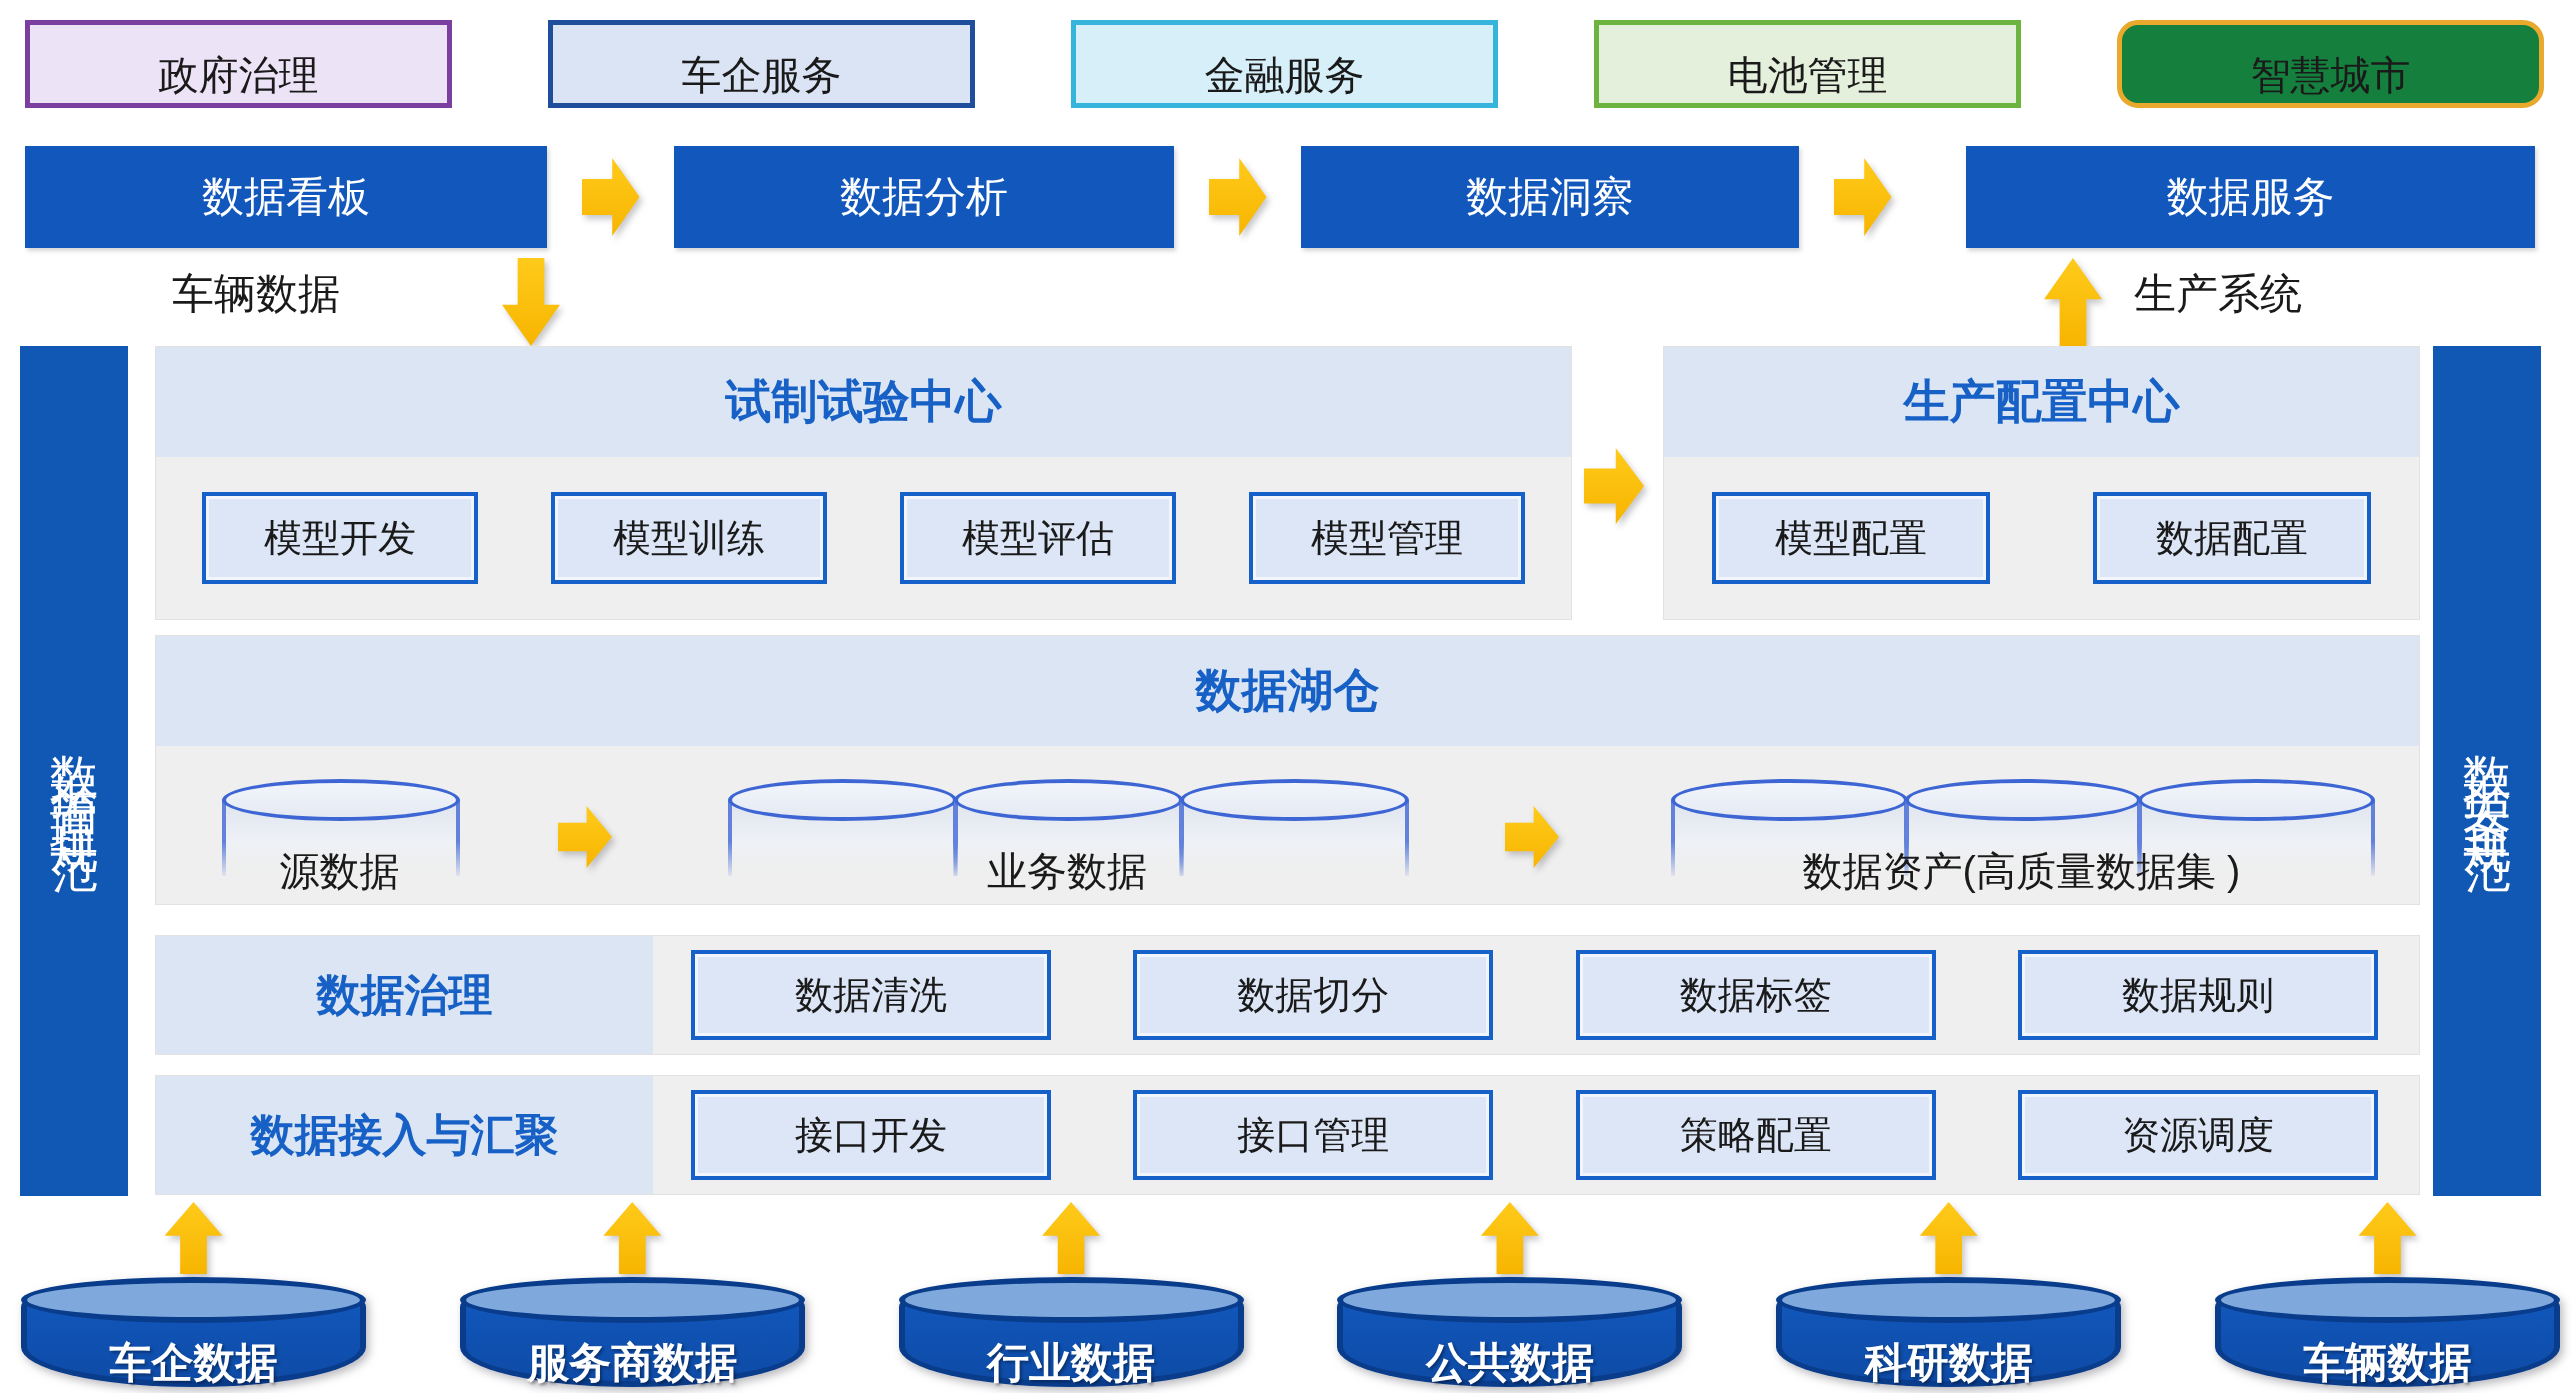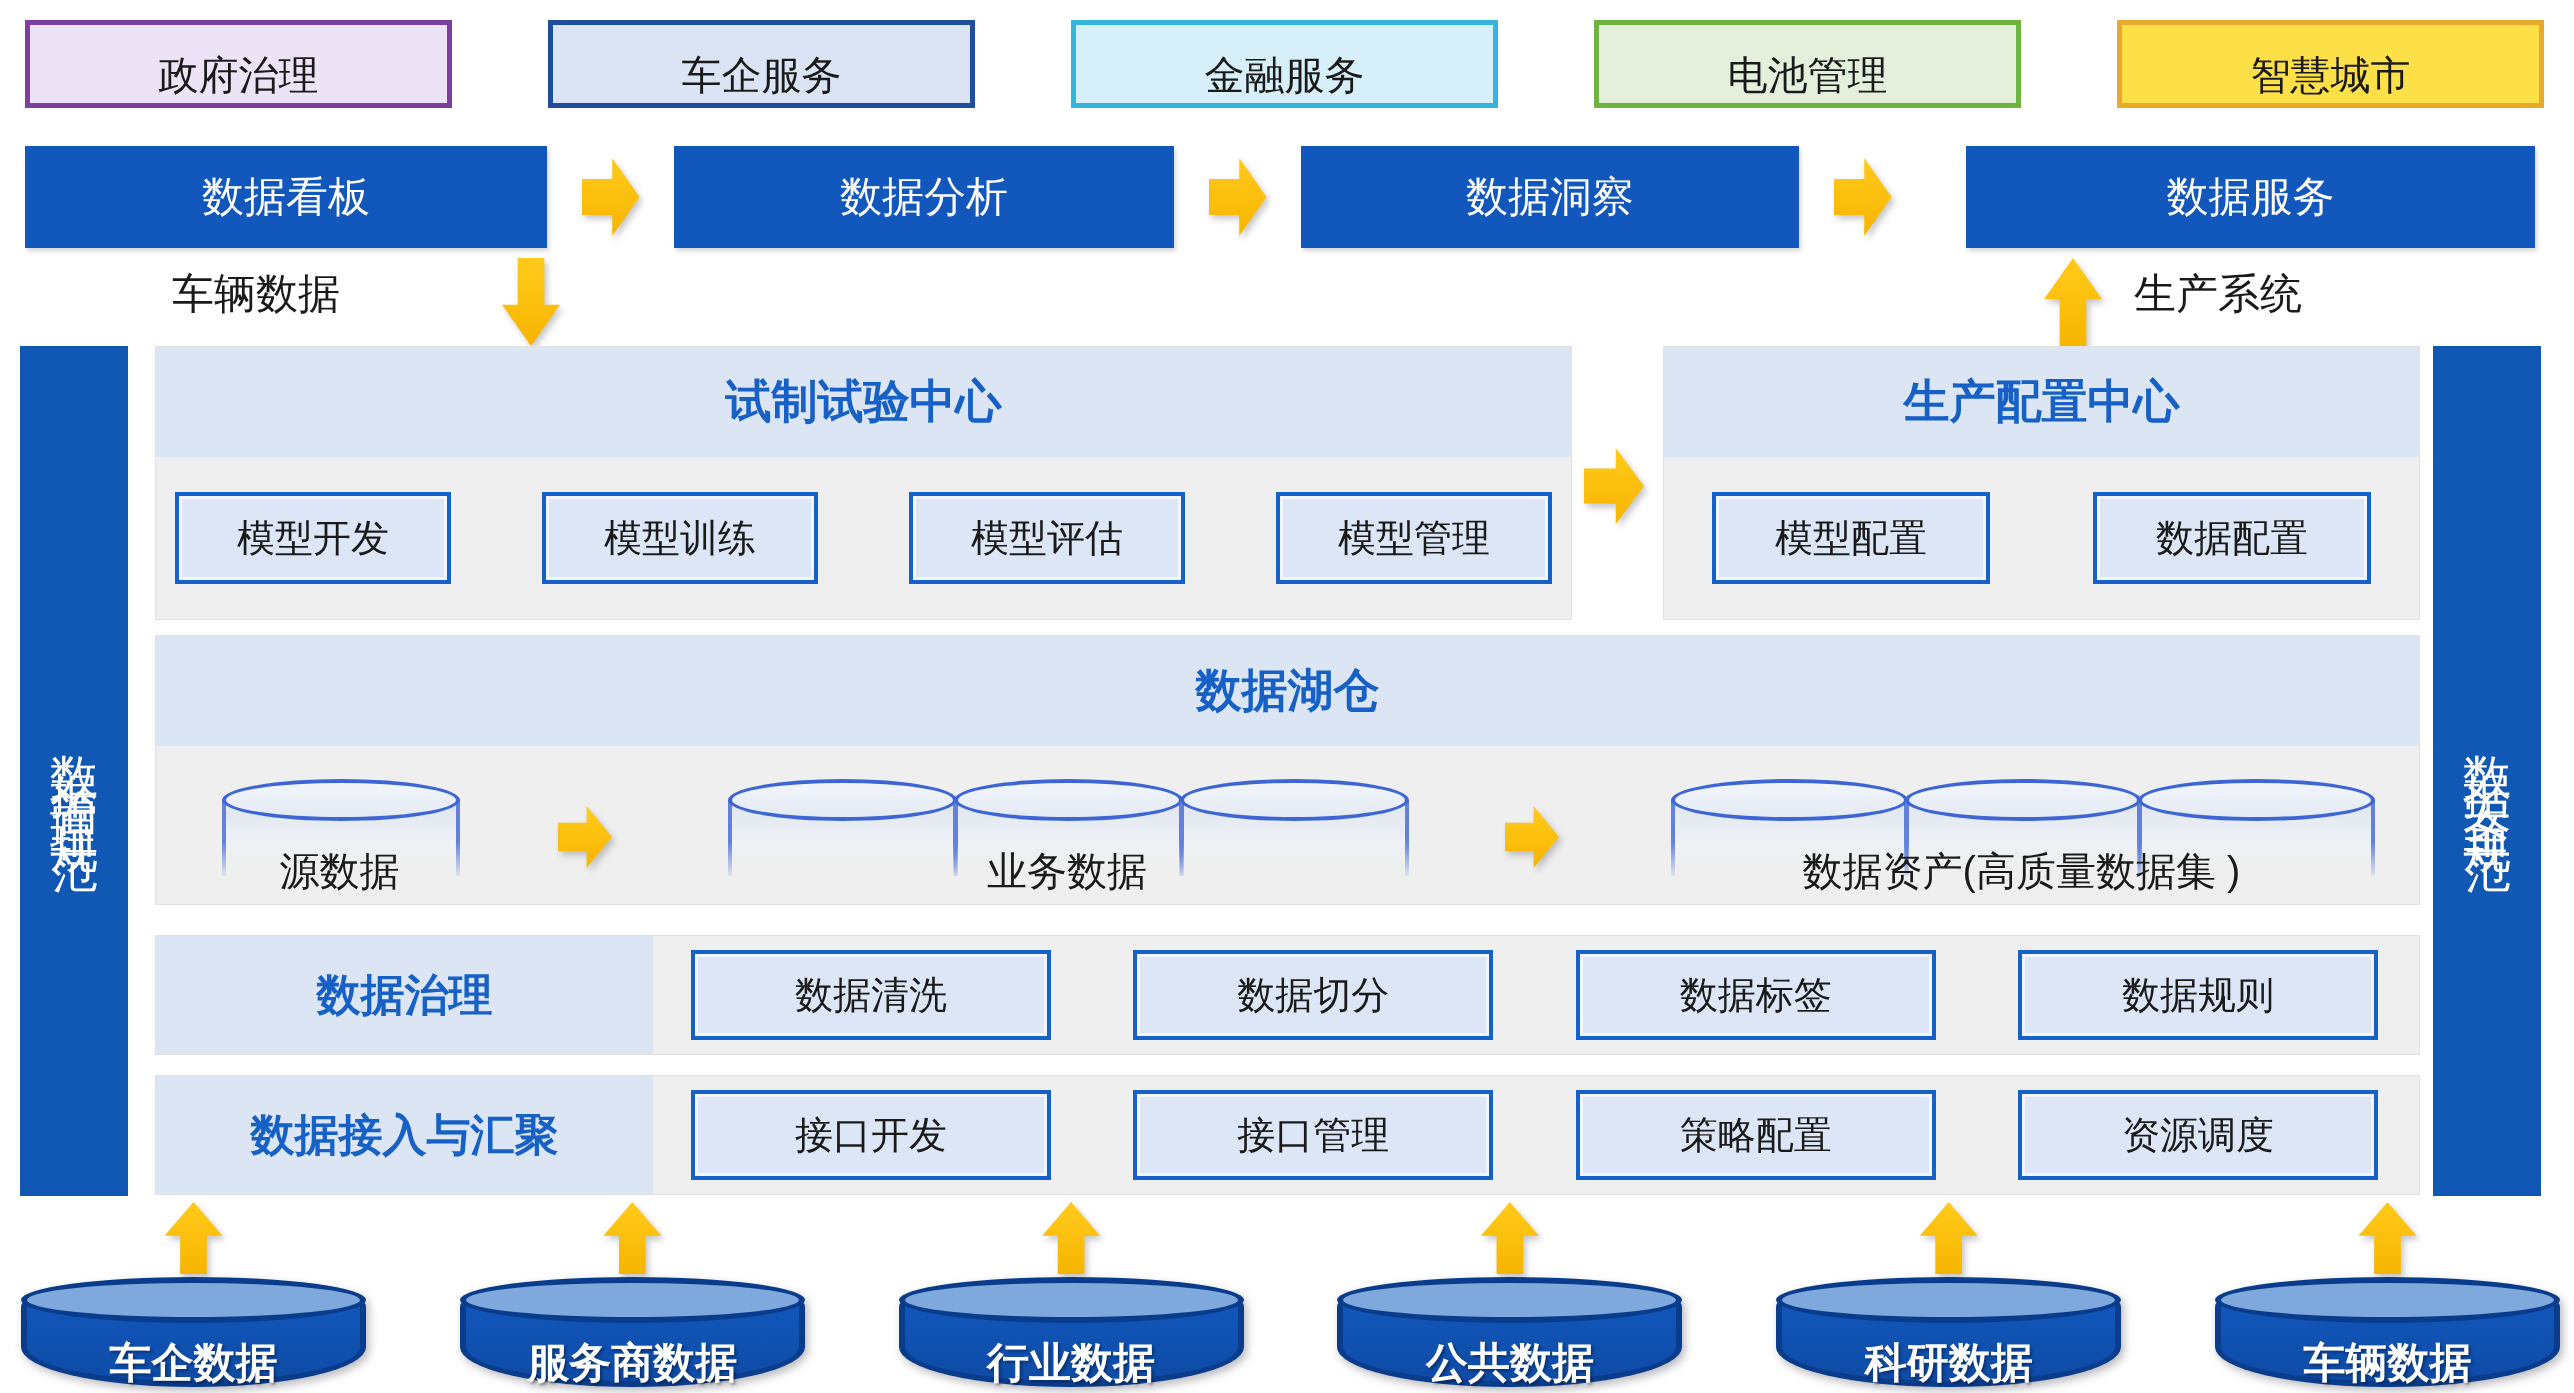--- a/index.html
+++ b/index.html
@@ -10,21 +10,21 @@
 
   
   .cat-row { position:absolute; left:25px; top:20px; width:2519px; height:88px;
              display:flex; justify-content:space-between; }
   .cat-box { width:427px; height:88px; display:flex; align-items:flex-end; justify-content:center;
              font-size:40px; color:#1a1a1a; border:5px solid #888; }
   .cat-0 { background:#ece3f6; border-color:#7b3fa0; }
   .cat-1 { background:#dbe4f4; border-color:#1f4e9d; }
   .cat-2 { background:#d6eff8; border-color:#35b5dc; }
   .cat-3 { background:#e4f0dc; border-color:#6cb33f; }
-  .cat-4 { background:#fde047; border-color:#e9a92c; }
+  .cat-4 { background:#15803d; border-color:#e9a92c;border-radius:21px; }
 
   
   .flow-row { position:absolute; left:25px; top:146px; width:2510px; height:102px;
               display:flex; align-items:center; justify-content:space-between; }
   .flow-box { height:102px; background:#1157bc; color:#ffffff; font-size:42px;
               display:flex; align-items:center; justify-content:center;
               box-shadow:2px 3px 4px rgba(140,140,140,.35); }
   .fb-w1 { width:522px; } .fb-w2 { width:500px; } .fb-w3 { width:498px; } .fb-w4 { width:569px;margin-left:40px; }
 
   
@@ -54,21 +54,21 @@
                 font-size:46px; font-weight:bold; color:#1660c6; }
   .panel-body { position:relative; display:flex; align-items:center; }
   .blue-box { height:92px; background:#dce6f6; border:4px solid #1661c9;
               box-shadow:inset 0 0 0 3px #f2f6fc;
               display:flex; align-items:center; justify-content:center;
               font-size:38px; color:#1a1a1a; }
 
   
   .panel-trial { left:155px; top:346px; width:1417px; height:274px; }
   .panel-prod  { left:1663px; top:346px; width:757px; height:274px; }
-  .panel-trial .panel-body { height:162px; justify-content:space-between; padding:0 19px; }
+  .panel-trial .panel-body { height:162px; justify-content:space-between; padding:0 46px; }
   .panel-prod  .panel-body { height:162px; justify-content:space-between; padding:0 48px; }
   .panel-trial .blue-box { width:276px; }
   .panel-prod  .blue-box { width:278px; }
   .mid-arrow { position:absolute; left:1584px; top:448px; }
 
   
   .panel-lake { left:155px; top:635px; width:2265px; height:270px; }
   .lake-body { position:relative; height:158px; }
   .lake-group { position:absolute; top:35px; height:112px; }
   .lake-cyls { position:absolute; left:0; top:0; right:0; height:95px; display:flex; }

